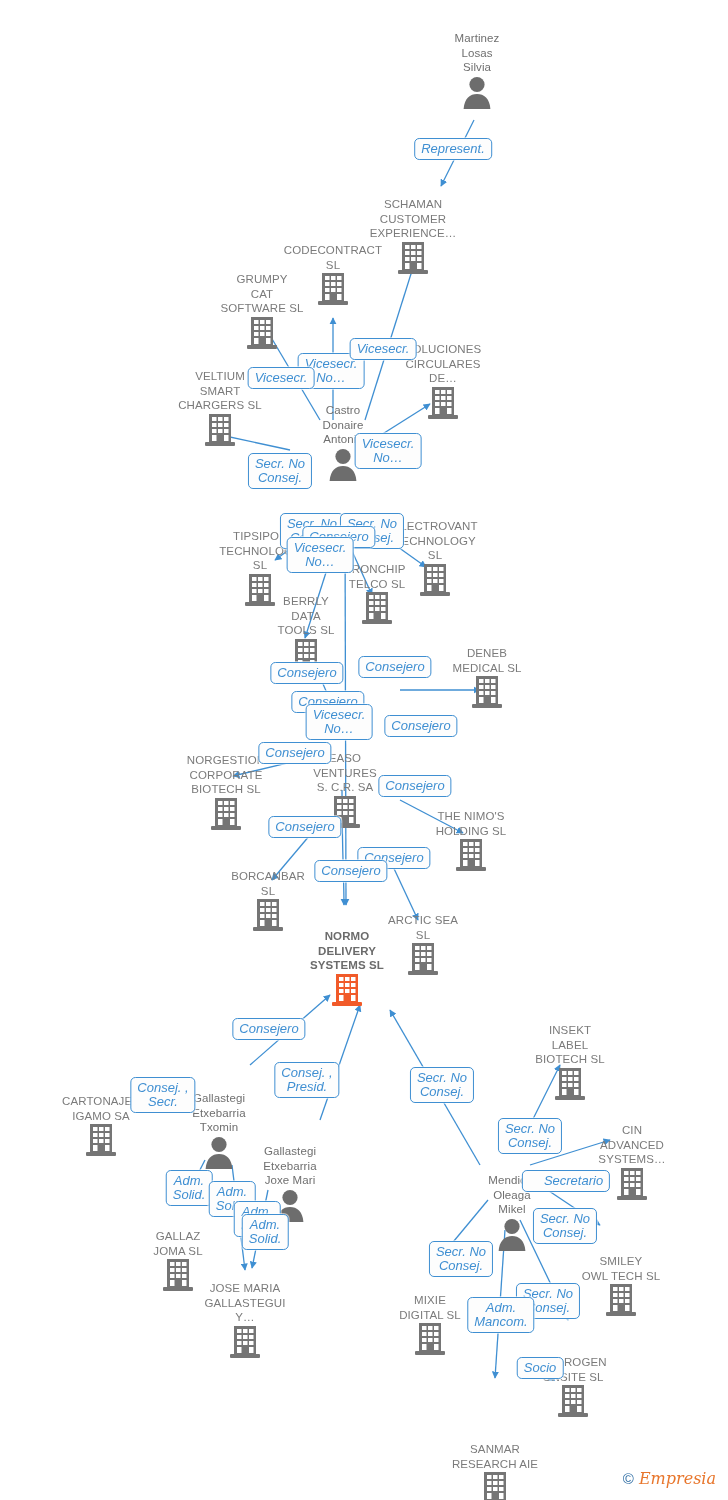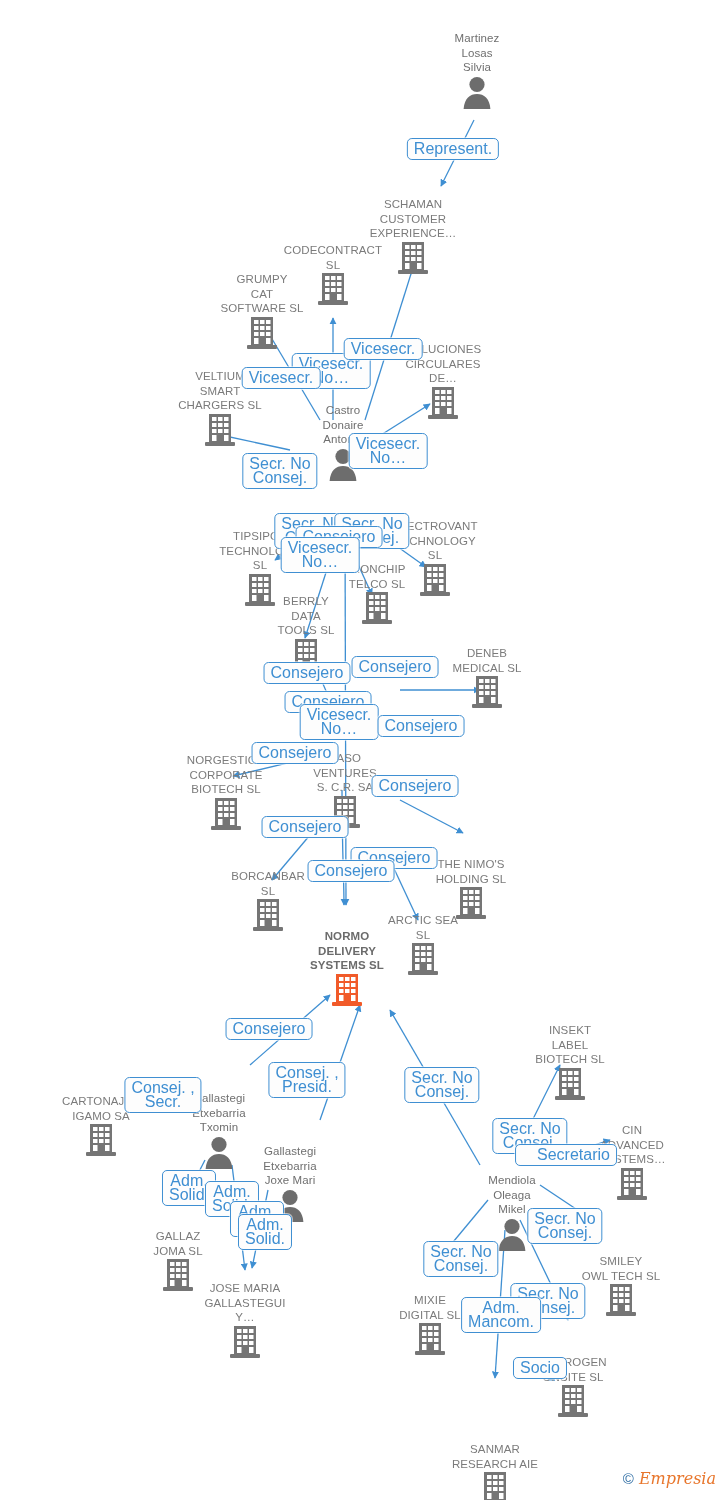--- a/index.html
+++ b/index.html
@@ -48,26 +48,27 @@
   .node.focus .nlabel{color:#6b6b6b;font-weight:bold;}
   
   .chip{
     position:absolute;
     transform:translate(-50%,-50%);
     box-sizing:border-box;
     background:#fdfdfd;
     border:1px solid #3f8fd2;
     border-radius:5px;
     color:#3f8fd2;
-    font-size:16px;
+    font-size:13px;
     line-height:14px;
     text-align:center;
     padding:3px 6px;
     white-space:pre-line;
     box-shadow:0 0 0 1px rgba(255,255,255,.55);
+    font-style:italic;
   }
   
   #watermark{
     position:absolute;
     right:12px;
     bottom:12px;
     display:flex;
     align-items:center;
     gap:5px;
     font-size:16px;
@@ -403,21 +404,21 @@
               <rect x="14" y="10" width="4.5" height="4"></rect>
               <rect x="20" y="10" width="4.5" height="4"></rect>
               <rect x="8" y="16" width="4.5" height="4"></rect>
               <rect x="14" y="16" width="4.5" height="4"></rect>
               <rect x="20" y="16" width="4.5" height="4"></rect>
               <rect x="8" y="22" width="4.5" height="6"></rect>
               <rect x="20" y="22" width="4.5" height="6"></rect>
             </g>
           </svg></span>
       </div>
-      <div class="node company" style="left: 471px; top: 808px; margin-top: 48px;">
+      <div class="node company" style="left: 471px; top: 808px;">
         <span class="nlabel">THE NIMO'S
 HOLDING SL</span>
         <span class="glyph"><svg width="32" height="36" viewBox="0 0 32 36" aria-hidden="true">
             <rect x="5" y="1" width="22" height="28" fill="#757575"></rect>
             <rect x="1" y="29" width="30" height="4" rx="1" fill="#757575"></rect>
             <g fill="#ffffff">
               <rect x="8" y="4" width="4.5" height="4"></rect>
               <rect x="14" y="4" width="4.5" height="4"></rect>
               <rect x="20" y="4" width="4.5" height="4"></rect>
               <rect x="8" y="10" width="4.5" height="4"></rect>
@@ -745,21 +746,21 @@
       <div class="chip" style="left: 351px; top: 871px; border-color: rgb(63, 143, 210); color: rgb(63, 143, 210);">Consejero</div>
       <div class="chip" style="left: 269px; top: 1029px; border-color: rgb(63, 143, 210); color: rgb(63, 143, 210);">Consejero</div>
       <div class="chip" style="left: 307px; top: 1080px; border-color: rgb(63, 143, 210); color: rgb(63, 143, 210);">Consej. ,
 Presid.</div>
       <div class="chip" style="left: 442px; top: 1085px; border-color: rgb(63, 143, 210); color: rgb(63, 143, 210);">Secr.  No
 Consej.</div>
       <div class="chip" style="left: 163px; top: 1095px; border-color: rgb(63, 143, 210); color: rgb(63, 143, 210);">Consej. ,
 Secr.</div>
       <div class="chip" style="left: 530px; top: 1136px; border-color: rgb(63, 143, 210); color: rgb(63, 143, 210);">Secr.  No
 Consej.</div>
-      <div class="chip" style="left: 566px; top: 1155px; border-color: rgb(63, 143, 210); color: rgb(63, 143, 210); padding-left: 21px;">Secretario</div>
+      <div class="chip" style="left: 566px; top: 1181px; border-color: rgb(63, 143, 210); color: rgb(63, 143, 210); padding-left: 21px;">Secretario</div>
       <div class="chip" style="left: 189px; top: 1188px; border-color: rgb(63, 143, 210); color: rgb(63, 143, 210);">Adm.
 Solid.</div>
       <div class="chip" style="left: 232px; top: 1199px; border-color: rgb(63, 143, 210); color: rgb(63, 143, 210);">Adm.
 Solid.</div>
       <div class="chip" style="left: 257px; top: 1219px; border-color: rgb(63, 143, 210); color: rgb(63, 143, 210);">Adm.
 Solid.</div>
       <div class="chip" style="left: 265px; top: 1232px; border-color: rgb(63, 143, 210); color: rgb(63, 143, 210);">Adm.
 Solid.</div>
       <div class="chip" style="left: 565px; top: 1226px; border-color: rgb(63, 143, 210); color: rgb(63, 143, 210);">Secr.  No
 Consej.</div>

